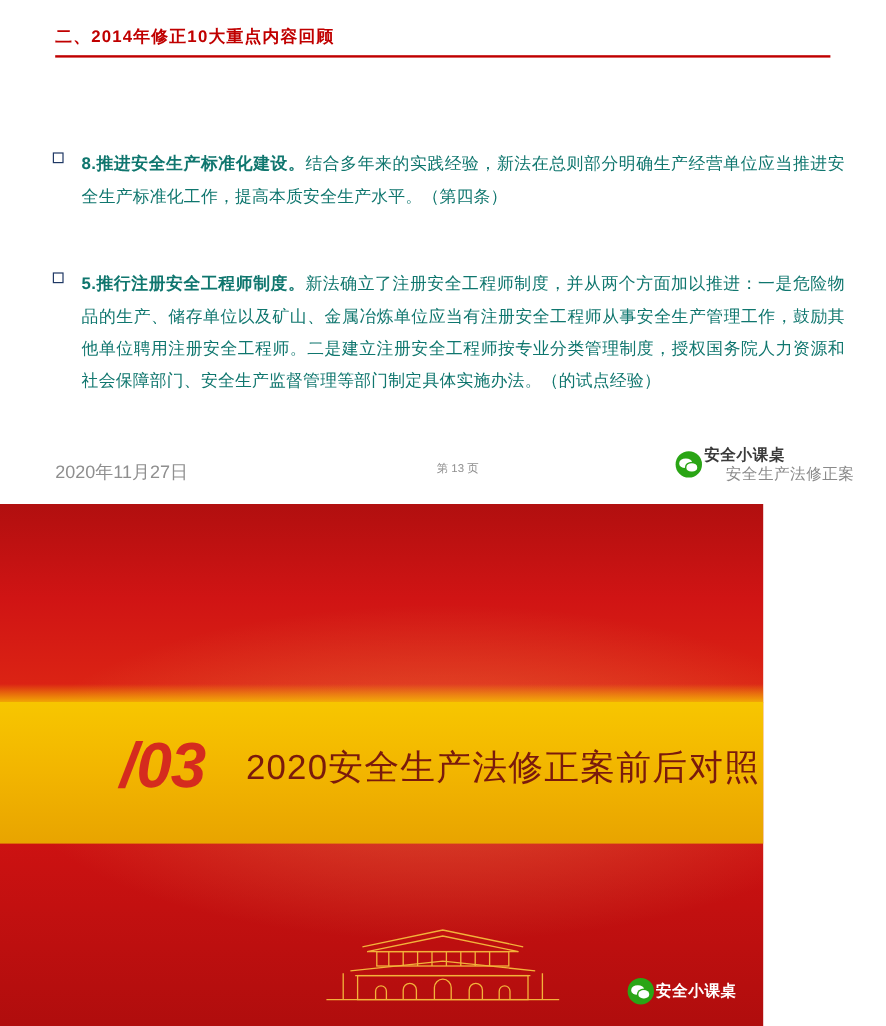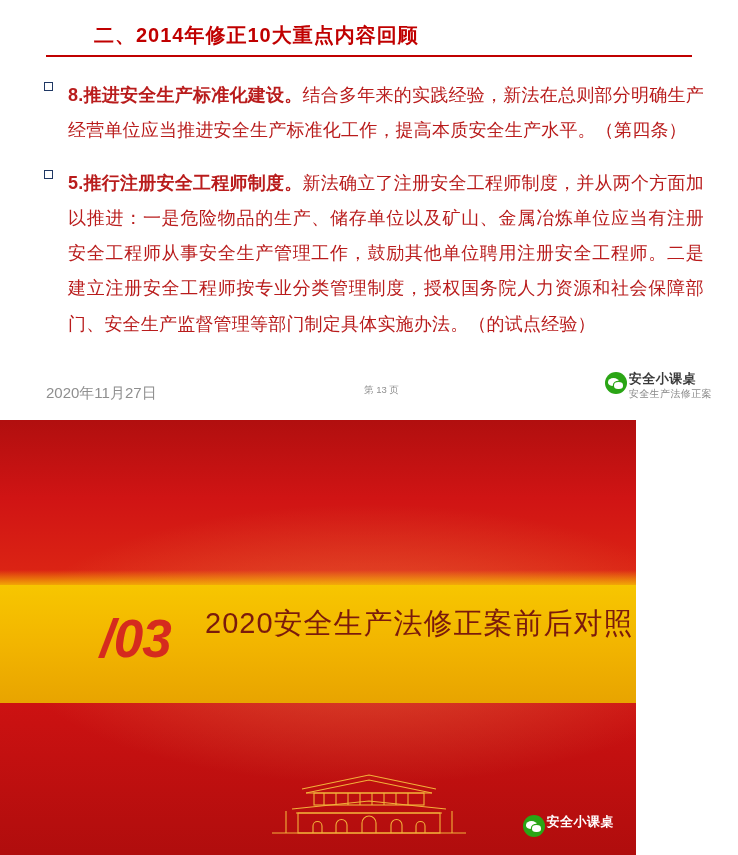--- a/index.html
+++ b/index.html
@@ -29,26 +29,25 @@
     background: #ffffff;
     box-sizing: border-box;
   }
   .s1-title-wrap {
     position: absolute;
     left: 46px;
     top: 22px;
     width: 646px;
   }
   .s1-title {
-    font-size: 20px;
+    font-size: 14px;
     font-weight: bold;
     color: #c00000;
     letter-spacing: 1px;
     white-space: nowrap;
-    margin-left: 48px;
   }
   .s1-title-rule {
     margin-top: 6px;
     height: 2px;
     background: #c00000;
     width: 646px;
   }
 
   .s1-body {
     position: absolute;
@@ -64,25 +63,26 @@
   .bullet-sq {
     position: absolute;
     left: 0;
     top: 4px;
     width: 9px;
     height: 9px;
     border: 1.4px solid #1f3864;
     box-sizing: border-box;
   }
   .bullet-text {
-    font-size: 18px;
+    font-size: 14px;
     line-height: 1.95;
-    color: #b91c1c;
+    color: #0f766e;
     text-align: justify;
     letter-spacing: 0.2px;
+    margin-top: 45px;
   }
   .bullet-text .lead {
     font-weight: bold;
   }
 
   .s1-footer {
     position: absolute;
     left: 0;
     top: 384px;
     width: 738px;
@@ -101,21 +101,21 @@
     top: 0;
     font-size: 9.5px;
     color: #8f8f8f;
     margin-left: 20px;
   }
 
   
   .wx-badge {
     position: absolute;
     display: flex;
-    align-items: flex-start;
+    align-items: center;
     gap: 2px;
   }
   .wx-badge-1 {
     right: 26px;
     top: -12px;
   }
   .wx-icon {
     width: 22px;
     height: 22px;
     border-radius: 50%;
@@ -149,24 +149,25 @@
     flex-direction: column;
     line-height: 1.1;
   }
   .wx-name {
     font-size: 13px;
     color: #3a3a3a;
     font-weight: bold;
     letter-spacing: 0.5px;
   }
   .wx-sub {
-    font-size: 10px;
+    font-size: 13px;
     color: #8a8a8a;
     letter-spacing: 0.4px;
     margin-top: 2px;
+    margin-left: 18px;
   }
 
   
   .slide2 {
     position: absolute;
     left: 0;
     top: 420px;
     width: 636px;
     height: 435px;
     background: linear-gradient(180deg, #b10f0f 0%, #d01414 18%, #e02a14 42%, #cf1212 62%, #b00d0d 100%);
@@ -195,21 +196,21 @@
     font-size: 53px;
     font-weight: bold;
     color: #d52b1e;
     font-style: italic;
     letter-spacing: -1px;
     line-height: 1;
   }
   .s2-heading {
     position: absolute;
     left: 205px;
-    top: 184px;
+    top: 200px;
     font-size: 29px;
     color: #7a1a0c;
     letter-spacing: 1px;
     white-space: nowrap;
   }
 
   
   .s2-gate {
     position: absolute;
     left: 262px;

